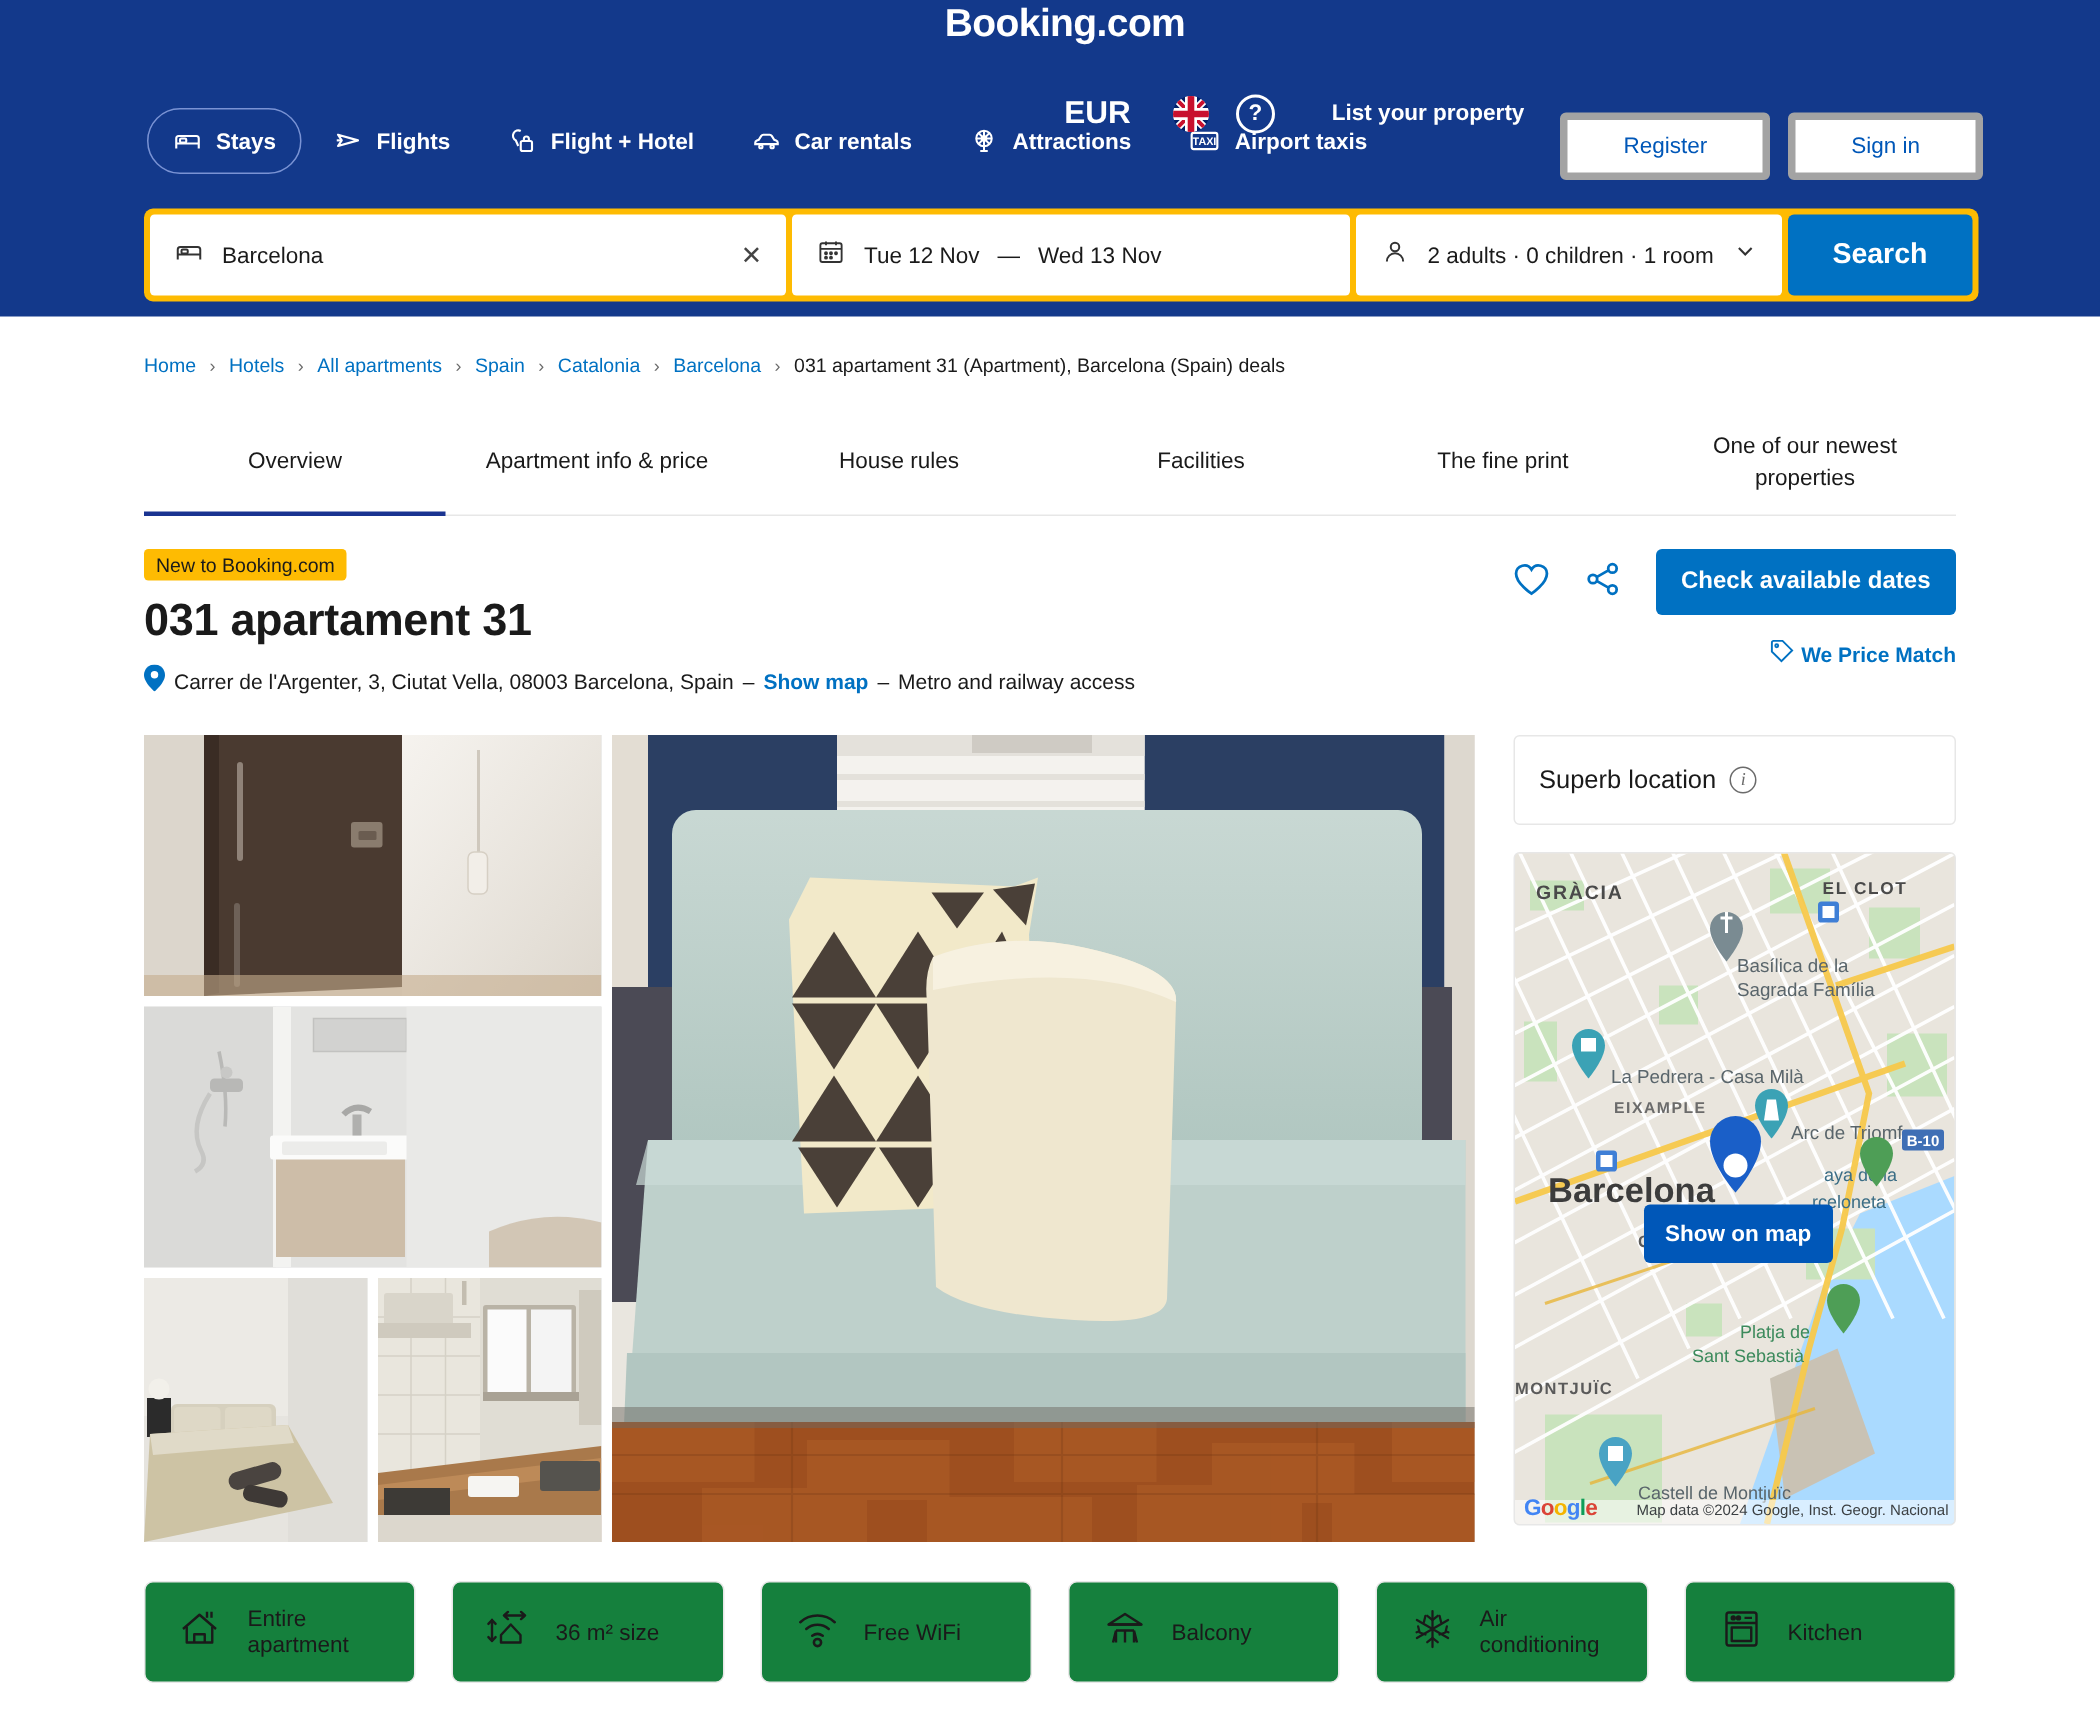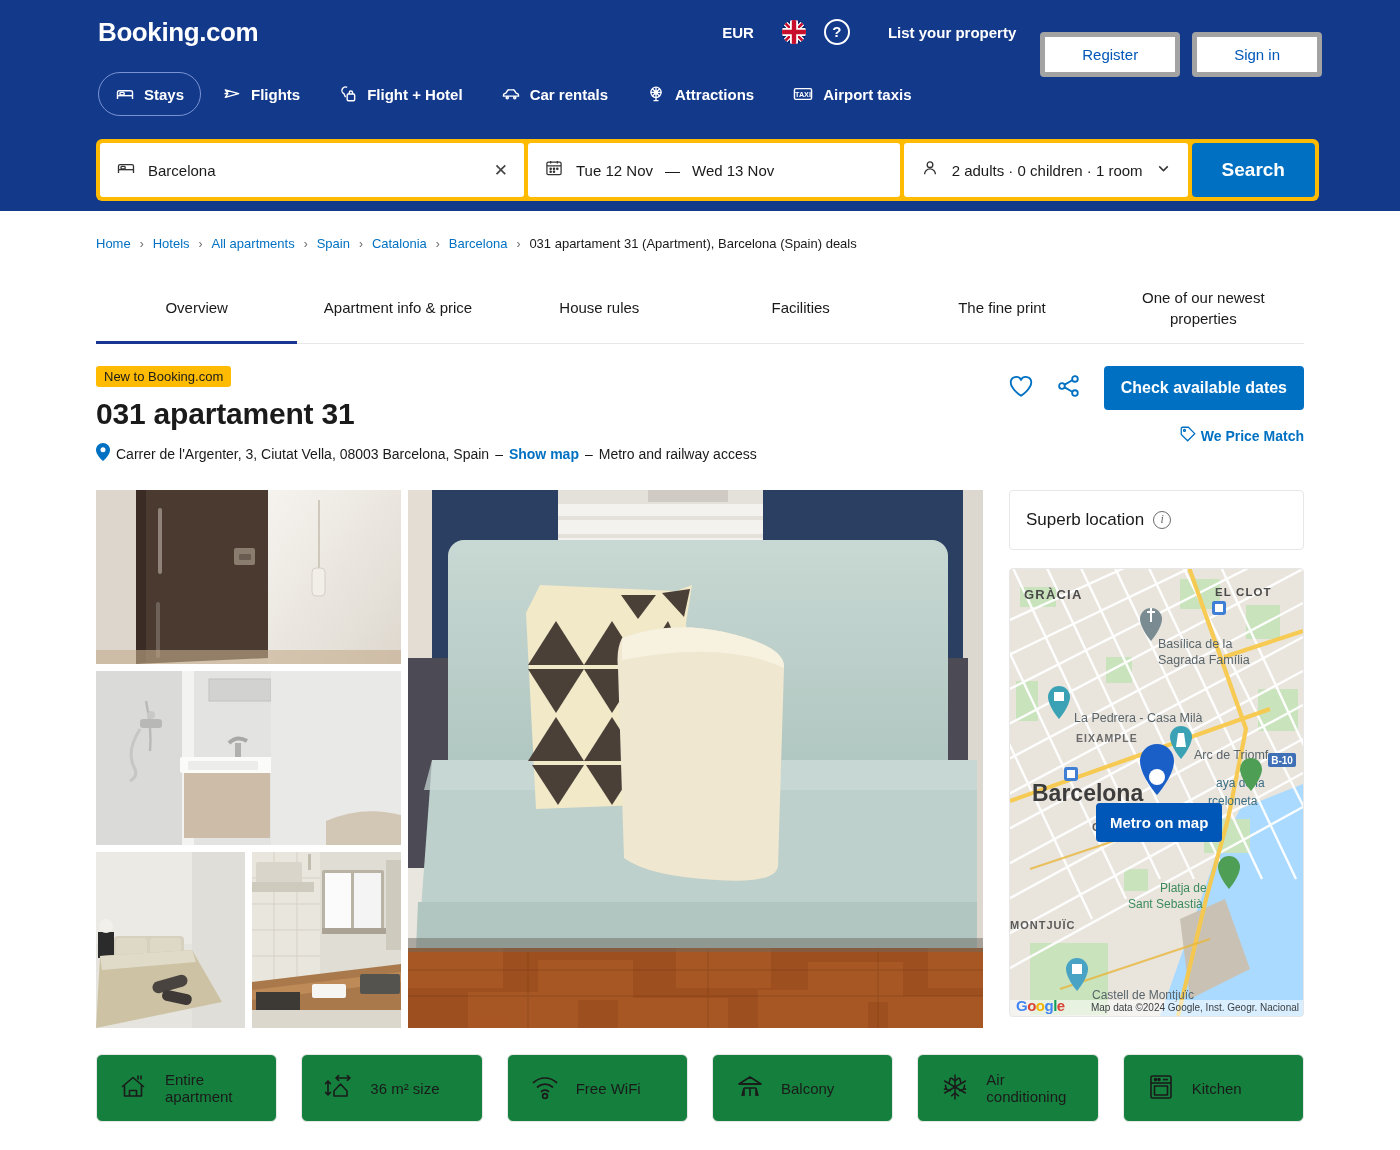--- a/index.html
+++ b/index.html
@@ -17,37 +17,38 @@
     background: #13398b;
     height: 211px;
     position: relative;
     width: 100%;
   }
   .header-top {
     display: flex;
     align-items: center;
     height: 64px;
     padding: 0 78px 0 98px;
+    flex-direction: column;
   }
   .brand {
     color: #fff;
     font-size: 26px;
     font-weight: bold;
     letter-spacing: -0.4px;
     white-space: nowrap;
   }
   .header-top-right {
     margin-left: auto;
     display: flex;
     align-items: center;
     gap: 0;
   }
   .currency {
     color: #fff;
-    font-size: 15px;
+    font-size: 21px;
     font-weight: bold;
     padding: 8px 14px;
   }
   .flag-icon {
     width: 24px; height: 24px;
     border-radius: 50%;
     overflow: hidden;
     margin: 0 18px 0 14px;
     position: relative;
     background: #0a2176;
@@ -823,21 +824,21 @@
               <rect x="202" y="32" width="14" height="14" rx="2.4"></rect>
               <rect x="54" y="198" width="14" height="14" rx="2.4"></rect>
           <rect x="20" y="128" width="14" height="14" rx="2.4" opacity="0"></rect>
             </g>
           <rect x="205" y="35" width="8" height="8" fill="#fff"></rect>
             <rect x="57" y="201" width="8" height="8" fill="#fff"></rect>
 
           <path d="M130 192 a17 17 0 0 1 34 0 c0 15 -17 34 -17 34 s-17 -19 -17 -34z" fill="#1a5fc8"></path>
           <circle cx="147" cy="208" r="8" fill="#fff"></circle>
         </svg>
-        <button class="map-btn">Metro on map</button>
+        <button class="map-btn">Show on map</button>
         <div class="map-attr">
           <span class="g-logo">
             <span>G</span><span>o</span><span>o</span><span>g</span><span>l</span><span>e</span>
           </span>
           <span>Map data ©2024 Google, Inst. Geogr. Nacional</span>
         </div>
       </div>
     </div>
   </div>
 

